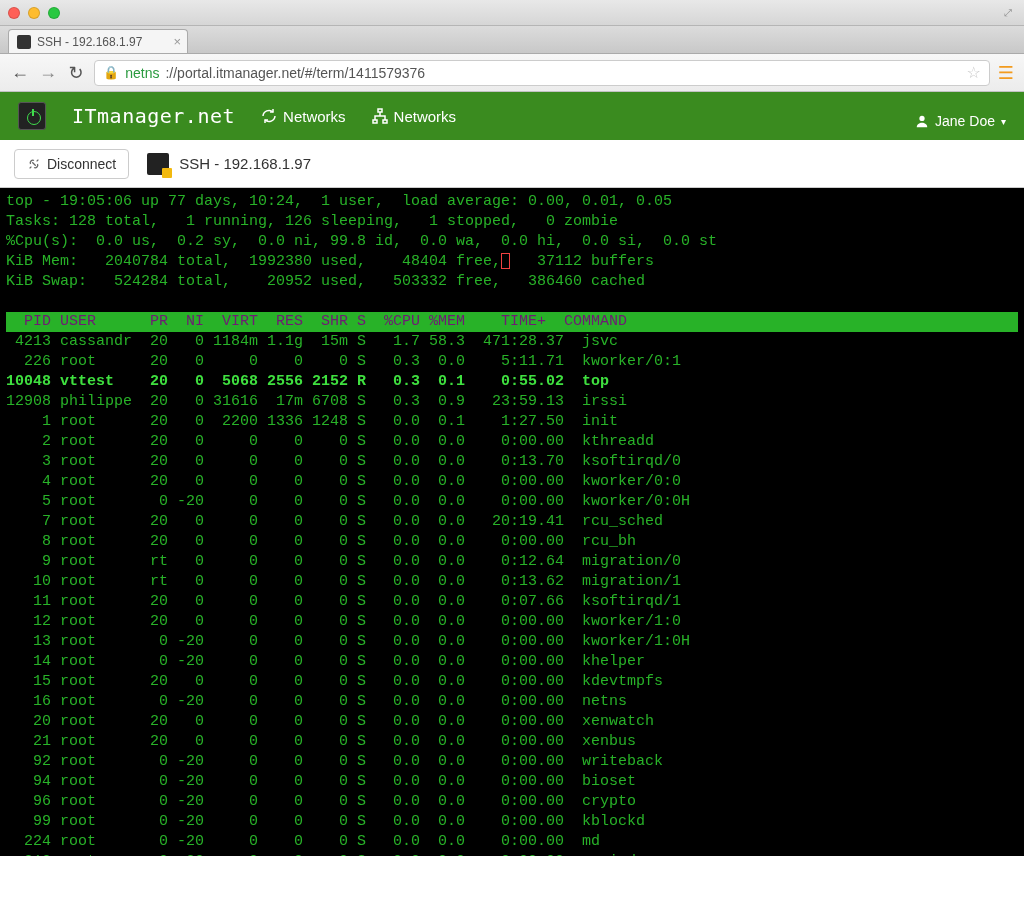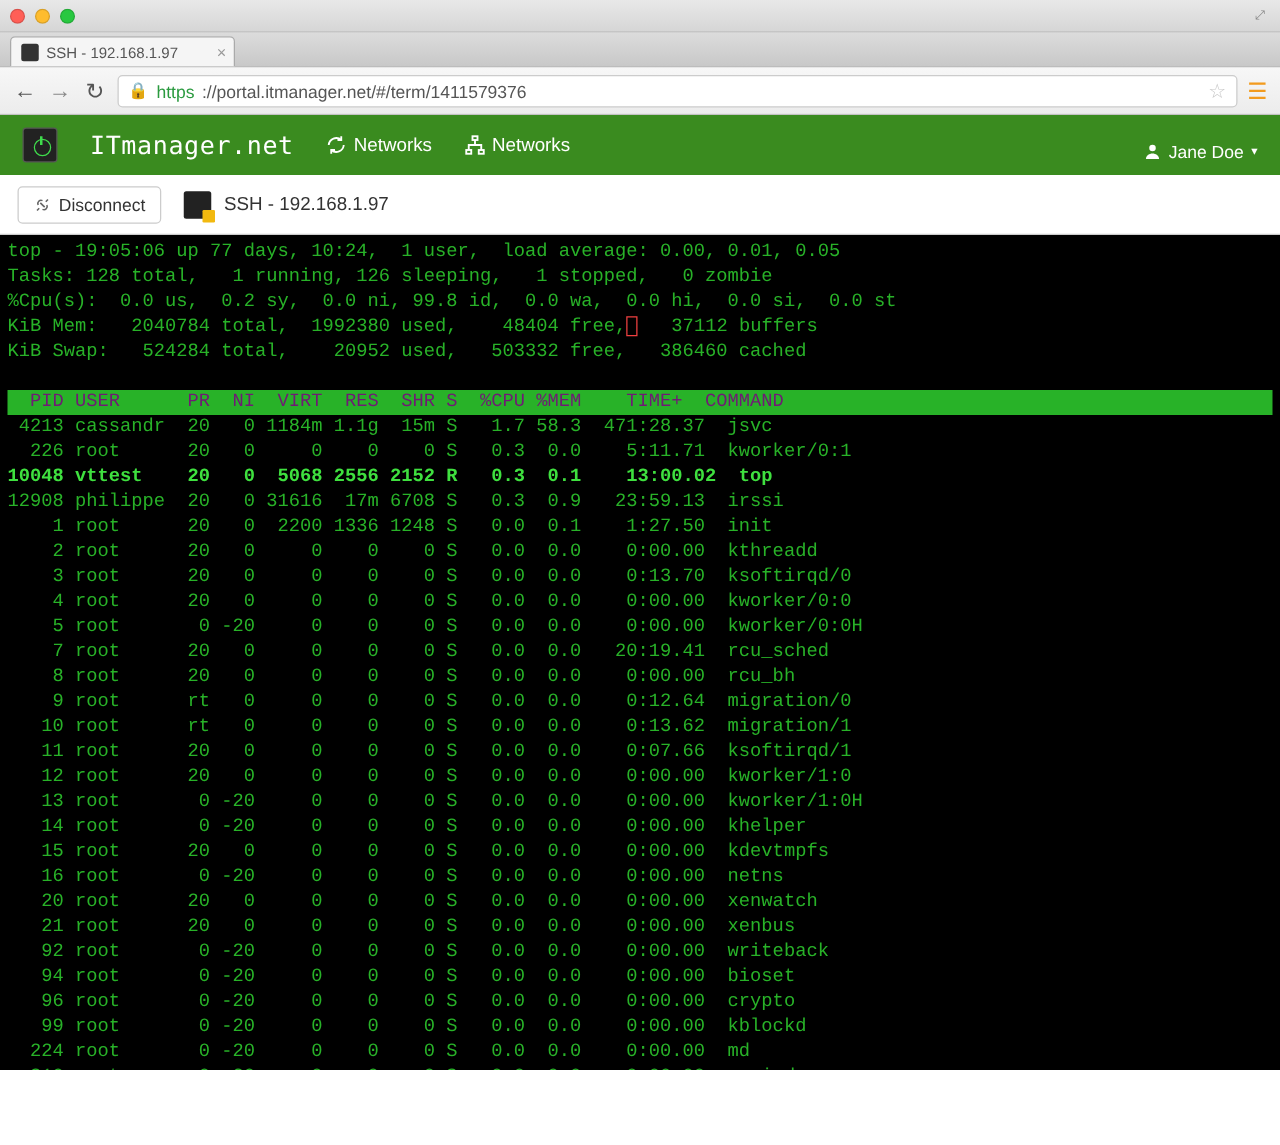--- a/index.html
+++ b/index.html
@@ -75,21 +75,21 @@
     <span class="close-x">×</span>
   </div>
 </div>
 
 <div class="urlbar">
   <span class="navbtn active">←</span>
   <span class="navbtn">→</span>
   <span class="navbtn active">↻</span>
   <div class="omnibox">
     <span class="lock">🔒</span>
-    <span class="proto">https</span>
+    <span class="proto">netns</span>
       <span>://portal.itmanager.net/#/term/1411579376</span>
     <span class="star">☆</span>
   </div>
   <span class="menu-icon">☰</span>
 </div>
 
 <div class="app-header">
   <span class="logo-box"></span>
   <span class="brand">ITmanager.net</span>
   <div class="hnav">
@@ -133,21 +133,21 @@
 
 <div class="terminal" id="term">top - 19:05:06 up 77 days, 10:24,  1 user,  load average: 0.00, 0.01, 0.05
 Tasks: 128 total,   1 running, 126 sleeping,   1 stopped,   0 zombie
 %Cpu(s):  0.0 us,  0.2 sy,  0.0 ni, 99.8 id,  0.0 wa,  0.0 hi,  0.0 si,  0.0 st
 KiB Mem:   2040784 total,  1992380 used,    48404 free,<span class="cursor-box"></span>   37112 buffers
 KiB Swap:   524284 total,    20952 used,   503332 free,   386460 cached
 
 <span class="term-head-row">  PID USER      PR  NI  VIRT  RES  SHR S  %CPU %MEM    TIME+  COMMAND          </span>
  4213 cassandr  20   0 1184m 1.1g  15m S   1.7 58.3  471:28.37  jsvc
   226 root      20   0     0    0    0 S   0.3  0.0    5:11.71  kworker/0:1
-<span class="bold">10048 vttest    20   0  5068 2556 2152 R   0.3  0.1    13:00.02  top</span>
+<span class="bold">10048 vttest    20   0  5068 2556 2152 R   0.3  0.1    0:55.02  top</span>
 12908 philippe  20   0 31616  17m 6708 S   0.3  0.9   23:59.13  irssi
     1 root      20   0  2200 1336 1248 S   0.0  0.1    1:27.50  init
     2 root      20   0     0    0    0 S   0.0  0.0    0:00.00  kthreadd
     3 root      20   0     0    0    0 S   0.0  0.0    0:13.70  ksoftirqd/0
     4 root      20   0     0    0    0 S   0.0  0.0    0:00.00  kworker/0:0
     5 root       0 -20     0    0    0 S   0.0  0.0    0:00.00  kworker/0:0H
     7 root      20   0     0    0    0 S   0.0  0.0   20:19.41  rcu_sched
     8 root      20   0     0    0    0 S   0.0  0.0    0:00.00  rcu_bh
     9 root      rt   0     0    0    0 S   0.0  0.0    0:12.64  migration/0
    10 root      rt   0     0    0    0 S   0.0  0.0    0:13.62  migration/1

